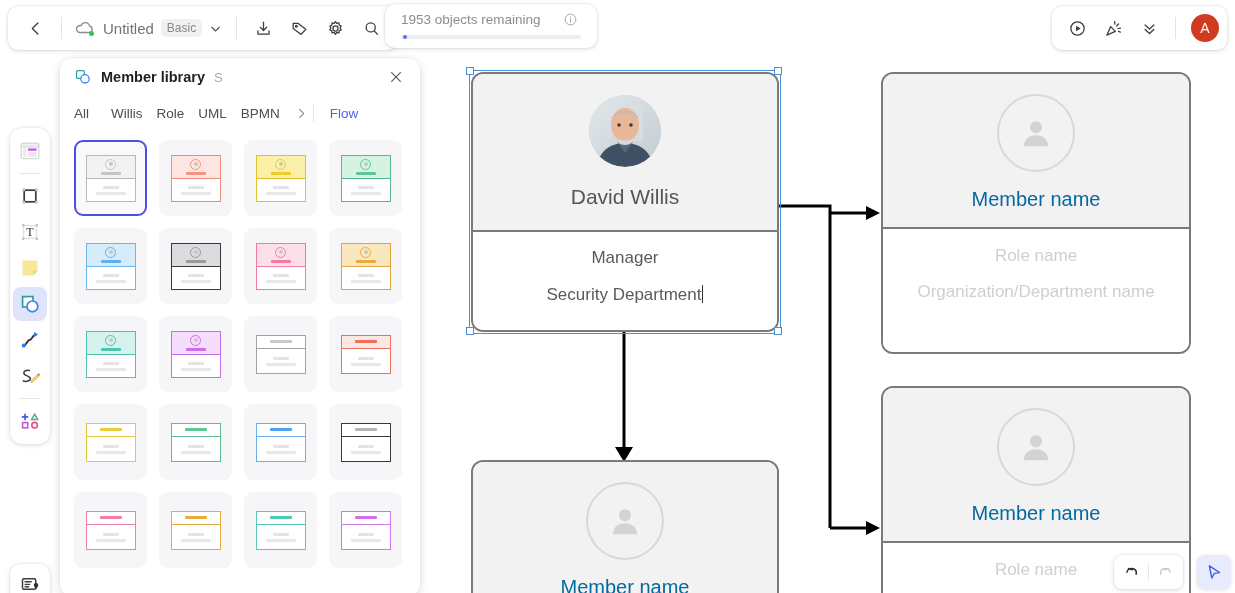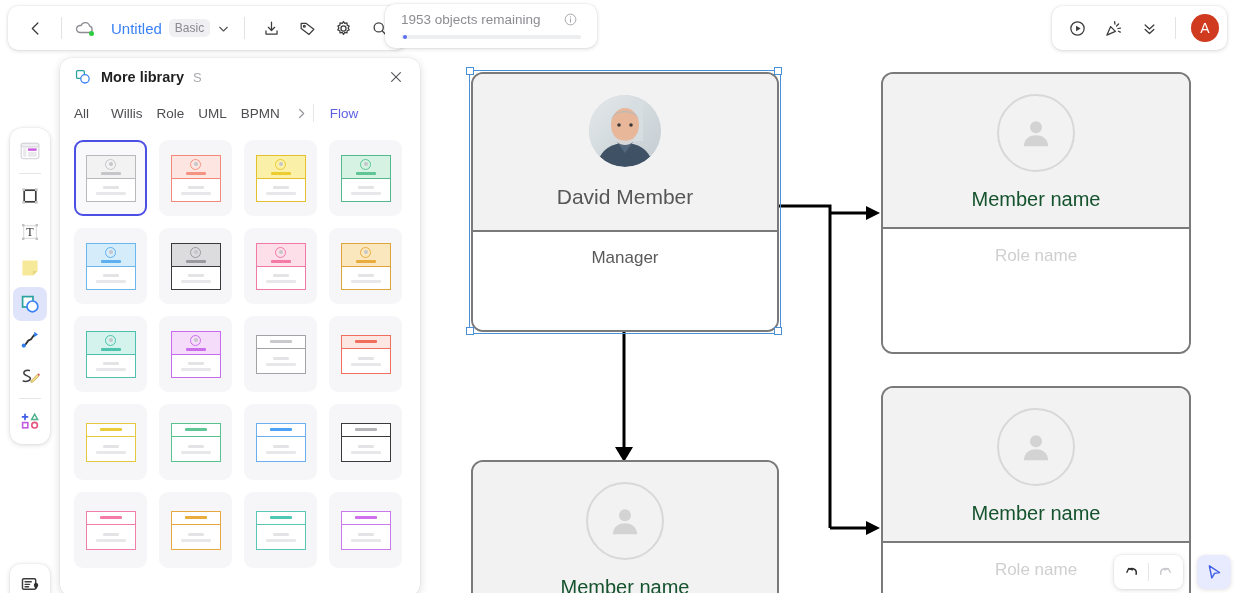--- a/index.html
+++ b/index.html
@@ -38,21 +38,21 @@
   .avatar-ph {
     width: 78px; height: 78px; border-radius: 50%;
     border: 2px solid #d8d8d8;
     display: flex; align-items: center; justify-content: center;
   }
   .avatar-ph svg { width: 40px; height: 40px; fill: #d3d3d3; }
   .avatar-photo {
     width: 72px; height: 72px; border-radius: 50%;
     overflow: hidden; position: relative; background: #cfd6da;
   }
-  .ph-name { font-size: 20px; color: #14532d; }
+  .ph-name { font-size: 20px; color: #0369a1; }
   .ph-role { font-size: 17px; color: #cfcfcf; text-align: center; line-height: 25px; }
   .real-name { font-size: 21px; color: #565656; }
   .real-role { font-size: 17px; color: #5a5a5a; text-align: center; line-height: 36px; }
 
   
   .sel-frame {
     position: absolute;
     border: 1.5px solid #4a90d9;
     pointer-events: none;
   }
@@ -72,21 +72,21 @@
     display: flex; align-items: center;
   }
   #topbar-left { left: 8px; top: 6px; height: 44px; padding: 0 10px; gap: 2px; }
   .tb-btn {
     width: 34px; height: 34px; border-radius: 7px;
     display: flex; align-items: center; justify-content: center;
     cursor: pointer;
   }
   .tb-btn svg { width: 19px; height: 19px; stroke: #3c3c3c; fill: none; stroke-width: 1.6; }
   .vsep { width: 1px; height: 22px; background: #e3e3e6; margin: 0 7px; }
-  .doc-title { font-size: 15px; color: #3b82f6; margin-left: 8px; }
+  .doc-title { font-size: 15px; color: #737373; }
   .badge-free {
     font-size: 12px; color: #8a8a8f; background: #f0f0f2;
     padding: 2px 6px; border-radius: 5px; margin-left: 7px;
   }
   .cloud-wrap { position: relative; width: 20px; height: 18px; margin-right: 8px; }
   .dot-green { position:absolute; right:1px; bottom:1px; width:5px;height:5px;border-radius:50%;background:#2ecc40; }
 
   #objbar { left: 385px; top: 4px; width: 212px; height: 44px;
             flex-direction: column; align-items: stretch; padding: 8px 16px 0; gap: 0; }
   .obj-row { display: flex; align-items: center; gap: 22px; }
@@ -223,24 +223,27 @@
               <path d="M 8 72 C 10 54 24 48 36 48 C 48 48 62 54 64 72 Z" fill="#3f5164"></path>
               <path d="M 28 47 L 36 58 L 44 47 L 40 44 L 32 44 Z" fill="#54687d"></path>
               <ellipse cx="36" cy="30" rx="14" ry="17" fill="#e8b79a"></ellipse>
               <path d="M 22 27 C 22 14 50 14 50 27 C 50 21 46 16 36 16 C 26 16 22 21 22 27 Z" fill="#b9b9b9"></path>
               <path d="M 24 38 C 26 48 46 48 48 38 C 47 46 42 50 36 50 C 30 50 25 46 24 38 Z" fill="#d8d8d8"></path>
               <circle cx="30" cy="30" r="1.8" fill="#3a3a3a"></circle>
               <circle cx="42" cy="30" r="1.8" fill="#3a3a3a"></circle>
             </g>
           </svg>
         </div>
-        <div class="real-name" style="margin-top:18px;">David Member</div>
+        <div class="real-name" style="margin-top:18px;">David Willis</div>
       </div>
       <div class="bot" style="padding-top:16px;">
         <div class="real-role" style="line-height:20px;">Manager</div>
+        <div class="real-role" style="line-height:20px;margin-top:17px;">
+          <span>Security Department</span><span class="caret"></span>
+        </div>
       </div>
     </div>
 
     <div class="sel-frame" style="left:469px; top:70px; width:312px; height:264px;"></div>
     <div class="handle" style="left:466px; top:67px;"></div>
     <div class="handle" style="left:774px; top:67px;"></div>
     <div class="handle" style="left:466px; top:327px;"></div>
     <div class="handle" style="left:774px; top:327px;"></div>
 
     <div class="orgcard" style="left:881px; top:72px; width:310px; height:282px;">
@@ -248,20 +251,21 @@
         <div class="avatar-ph">
           <svg viewBox="0 0 24 24">
               <circle cx="12" cy="8.5" r="3.6"></circle>
               <path d="M 4.6 20 C 5.2 15 8.5 13.4 12 13.4 C 15.5 13.4 18.8 15 19.4 20 Z"></path>
             </svg>
         </div>
         <div class="ph-name" style="margin-top:16px;">Member name</div>
       </div>
       <div class="bot" style="padding-top:14px;">
         <div class="ph-role">Role name</div>
+        <div class="ph-role" style="margin-top:11px; width:260px;">Organization/Department name</div>
       </div>
     </div>
 
     <div class="orgcard" style="left:881px; top:386px; width:310px; height:282px;">
       <div class="top" style="height:155px; padding-top:20px;">
         <div class="avatar-ph">
           <svg viewBox="0 0 24 24">
               <circle cx="12" cy="8.5" r="3.6"></circle>
               <path d="M 4.6 20 C 5.2 15 8.5 13.4 12 13.4 C 15.5 13.4 18.8 15 19.4 20 Z"></path>
             </svg>
@@ -452,21 +456,21 @@
   </div>
 
   <div id="shapepanel">
     <div class="sp-head">
       <span class="sp-icon">
         <svg viewBox="0 0 24 24" style="width:18px;height:18px;">
           <rect x="3.4" y="3.4" width="10.4" height="10.4" rx="1.6" fill="none" stroke="#2aa3a0" stroke-width="1.7"></rect>
           <circle cx="14.6" cy="14.4" r="5.6" fill="#fff" stroke="#3b82f6" stroke-width="1.7"></circle>
         </svg>
       </span>
-      <span class="sp-title">More library</span>
+      <span class="sp-title">Member library</span>
       <span class="sp-short">S</span>
       <span class="sp-close">
         <svg viewBox="0 0 24 24" style="width:16px;height:16px;stroke:#55555a;stroke-width:1.7;fill:none;">
           <line x1="5.4" y1="5.4" x2="18.6" y2="18.6" stroke-linecap="round"></line>
           <line x1="18.6" y1="5.4" x2="5.4" y2="18.6" stroke-linecap="round"></line>
         </svg>
       </span>
     </div>
     <div class="sp-tabs">
       <span class="sp-tab">All</span>

